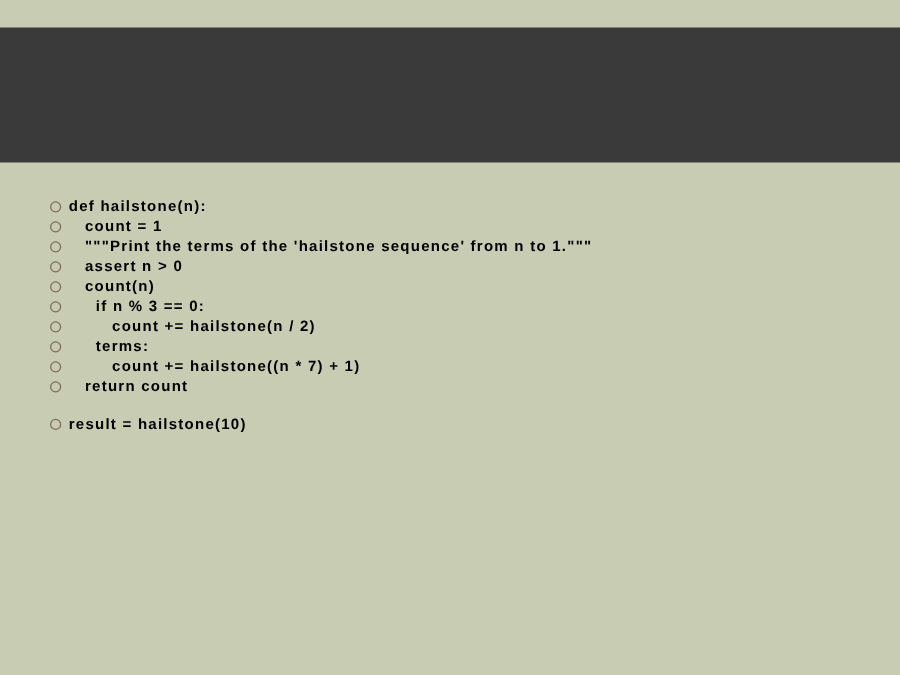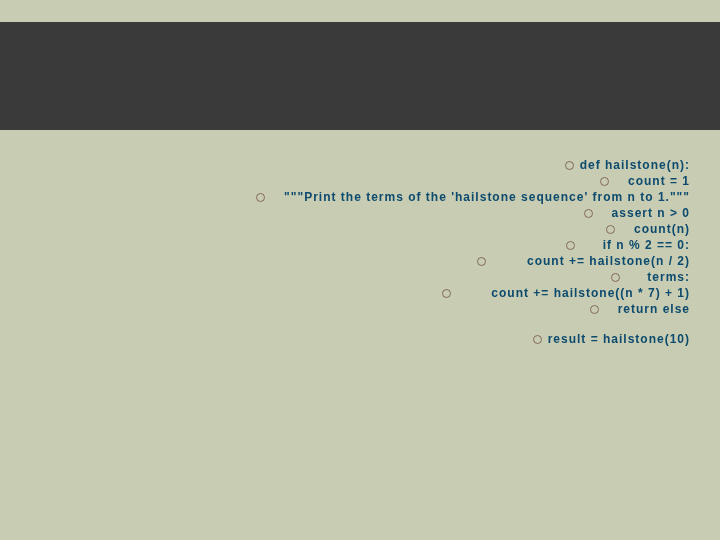--- a/index.html
+++ b/index.html
@@ -22,25 +22,24 @@
   .content {
     position: absolute;
     top: 158px;
     left: 40px;
     width: 650px;
   }
   .code-line {
     display: flex;
     align-items: center;
     margin-bottom: 2px;
-    color: #0c4a6e;
+    color: #000000;
     font-size: 12px;
     font-weight: bold;
     letter-spacing: 1px;
-    justify-content: flex-end;
   }
   .bullet {
     width: 9px;
     height: 9px;
     border: 1.5px solid #826a54;
     border-radius: 50%;
     margin-right: 6px;
     flex-shrink: 0;
     box-sizing: border-box;
   }
@@ -72,37 +71,37 @@
   <div class="code-line">
       <span class="bullet"></span>
       <span class="code-text">   assert n &gt; 0</span>
     </div>
   <div class="code-line">
       <span class="bullet"></span>
       <span class="code-text">   count(n)</span>
     </div>
   <div class="code-line">
       <span class="bullet"></span>
-      <span class="code-text">     if n % 2 == 0:</span>
+      <span class="code-text">     if n % 3 == 0:</span>
     </div>
   <div class="code-line">
       <span class="bullet"></span>
       <span class="code-text">        count += hailstone(n / 2)</span>
     </div>
   <div class="code-line">
       <span class="bullet"></span>
       <span class="code-text">     terms:</span>
     </div>
   <div class="code-line">
       <span class="bullet"></span>
       <span class="code-text">        count += hailstone((n * 7) + 1)</span>
     </div>
   <div class="code-line">
       <span class="bullet"></span>
-      <span class="code-text">   return else</span>
+      <span class="code-text">   return count</span>
     </div>
 
   <div class="block-gap"></div>
 
   <div class="code-line">
       <span class="bullet"></span>
       <span class="code-text">result = hailstone(10)</span>
     </div>
 </div>
 

